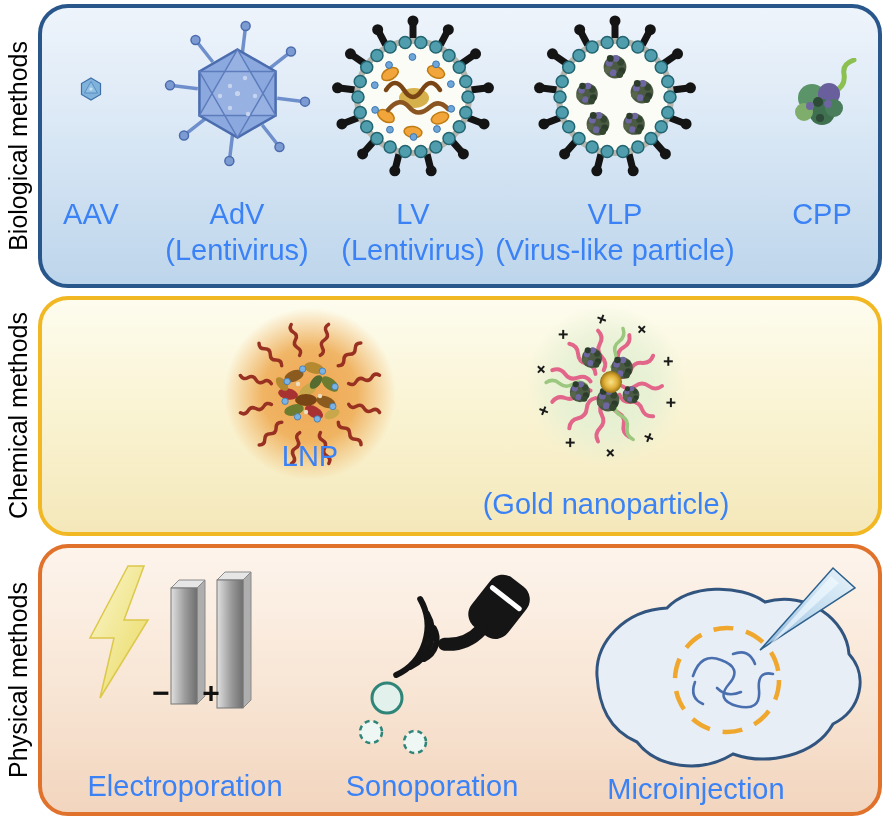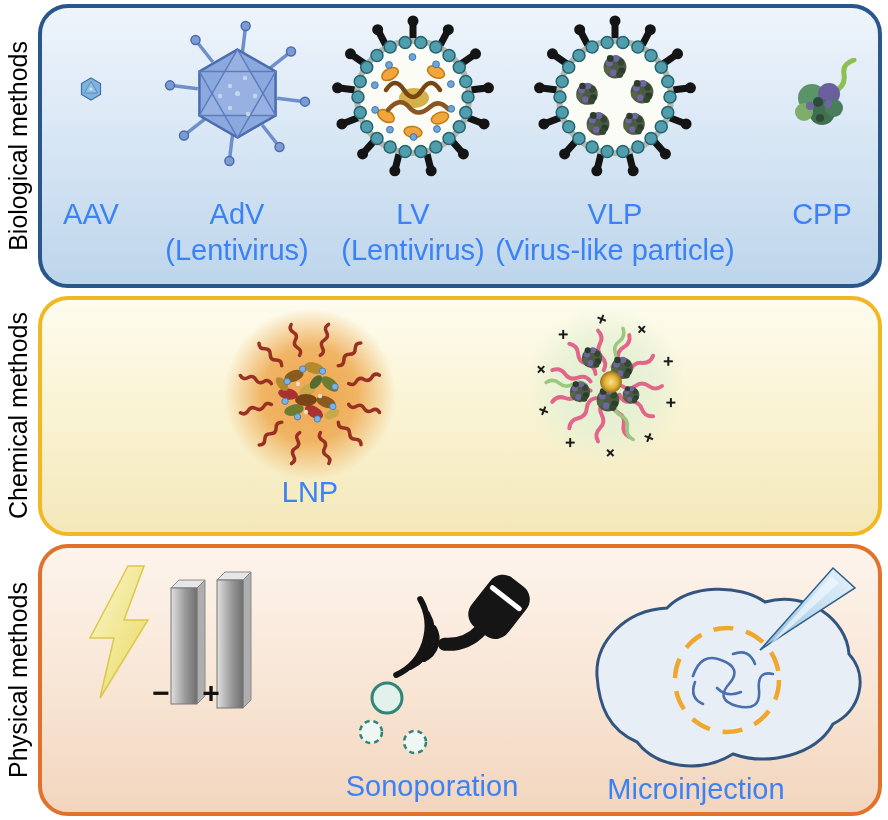--- a/index.html
+++ b/index.html
@@ -437,21 +437,22 @@
           <line x1="-4.5" y1="0" x2="4.5" y2="0" stroke="#1a1a1a" stroke-width="2"></line>
           <line x1="0" y1="-4.5" x2="0" y2="4.5" stroke="#1a1a1a" stroke-width="2"></line>
         </g>
         <g transform="translate(152.3,61.3) rotate(0)">
           <line x1="-4.5" y1="0" x2="4.5" y2="0" stroke="#1a1a1a" stroke-width="2"></line>
           <line x1="0" y1="-4.5" x2="0" y2="4.5" stroke="#1a1a1a" stroke-width="2"></line>
         </g>
       </g>
   </svg>
 
-  <div class="lbl" style="left:230px;width:160px;top:476px">LNP</div>
+  <div class="lbl" style="left:230px;width:160px;top:440px">LNP</div>
+  <div class="lbl" style="left:466px;width:280px;top:488px">(Gold nanoparticle)</div>
 
   <div class="panel" id="panel-phys"></div>
   <div class="side-wrap" id="side-phys">
     <span>Physical methods</span>
   </div>
 
   <svg class="icon" style="left:75px;top:558px" width="220" height="175" viewBox="0 0 220 175">
     <defs>
       <linearGradient id="boltGrad" x1="0" y1="0" x2="1" y2="1">
         <stop offset="0%" stop-color="#faf6ce"></stop>
@@ -511,16 +512,17 @@
       <path d="M128,146 q-14,-6 -8,-22"></path>
       <path d="M158,96 q16,-6 22,10"></path>
       <path d="M142,130 q10,10 24,4"></path>
     </g>
     <g>
       <polygon points="185,92 258,10 280,30" fill="url(#pipGrad)" stroke="#2e608c" stroke-width="1.5"></polygon>
       <polygon points="188,94 256,18 264,25" fill="#f0f8fd" opacity="0.7"></polygon>
     </g>
   </svg>
 
+  <div class="lbl" style="left:45px;width:280px;top:770px">Electroporation</div>
   <div class="lbl" style="left:292px;width:280px;top:770px">Sonoporation</div>
   <div class="lbl" style="left:556px;width:280px;top:773px">Microinjection</div>
 
 </div>
 
 </body></html>

